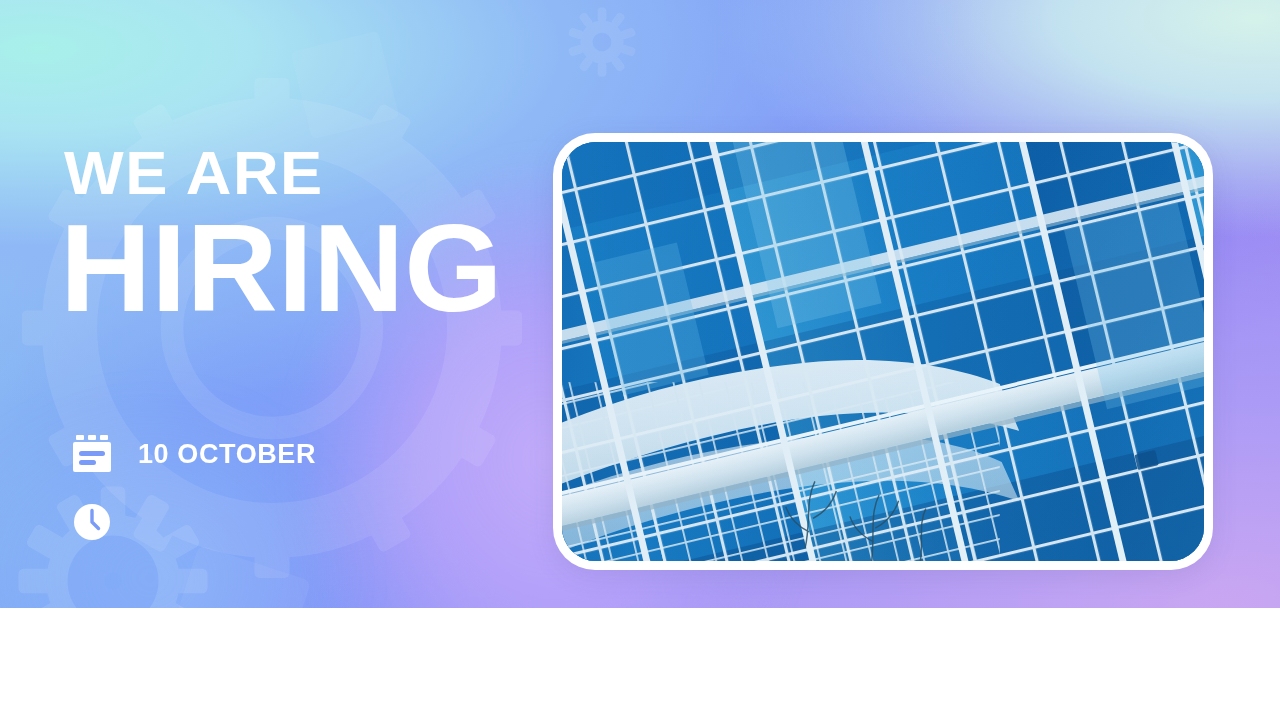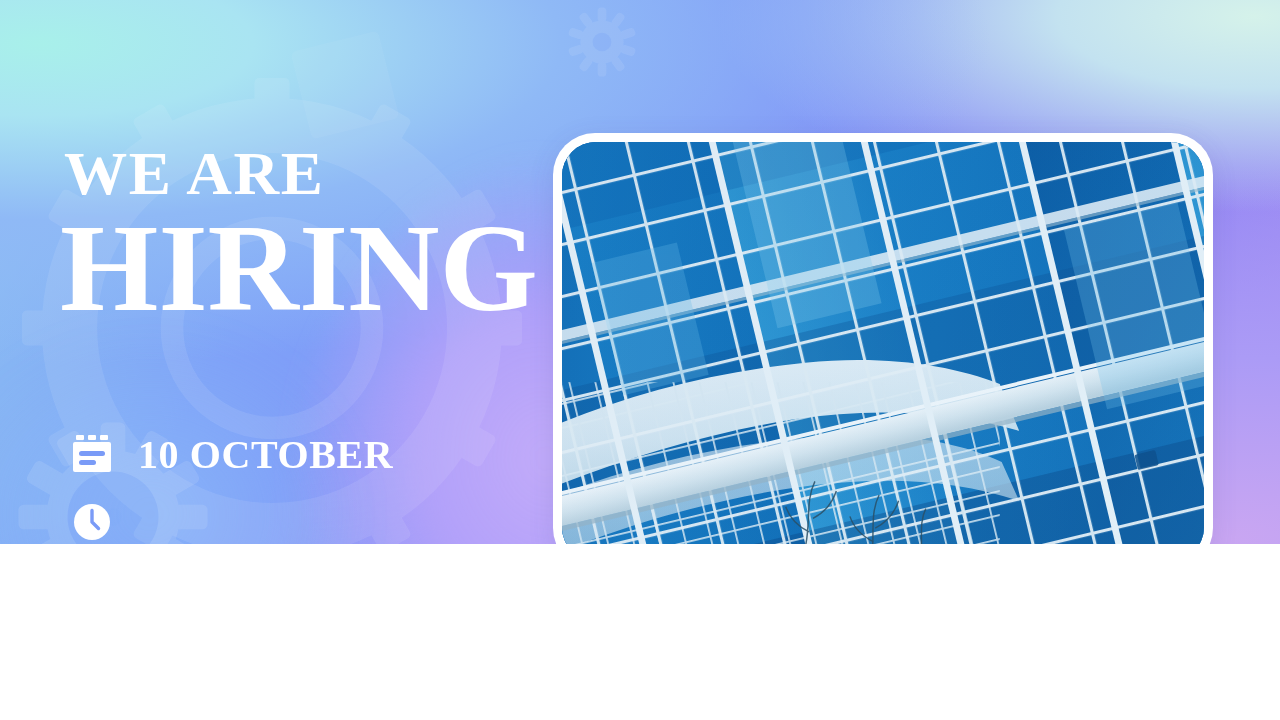--- a/index.html
+++ b/index.html
@@ -4,23 +4,23 @@
 <title>We Are Hiring</title>
 <style>
   html, body {
     margin: 0;
     padding: 0;
     background: #ffffff;
   }
   #poster {
     position: relative;
     width: 1280px;
-    height: 544px;
+    height: 608px;
     overflow: hidden;
-    font-family: Liberation Serif, serif;
+    font-family: Liberation Sans, sans-serif;
     background: #6d28d9;
   }
 
   
   .bg-base {
     position: absolute;
     inset: 0;
     background:
       radial-gradient(120% 95% at 3% 8%,   #a8f0ea 0%,  #a9e4f2 14%, #8fb9f6 34%, rgba(123,148,247,0) 62%),
       radial-gradient(70% 60% at 98% 3%,   #d5f2ea 0%,  #c3e2f0 22%, rgba(160,186,250,0) 60%),
@@ -112,21 +112,21 @@
     min-width: 44px;
     height: 44px;
     display: flex;
     align-items: center;
     justify-content: center;
     color: #ffffff;
   }
   .info-icon svg { display: block; }
   .info-text {
     margin-left: 24px;
-    font-size: 40px;
+    font-size: 27px;
     font-weight: 700;
     letter-spacing: 0.6px;
     color: #ffffff;
     white-space: nowrap;
   }
 
   
   .photo-card {
     position: absolute;
     left: 553px;

